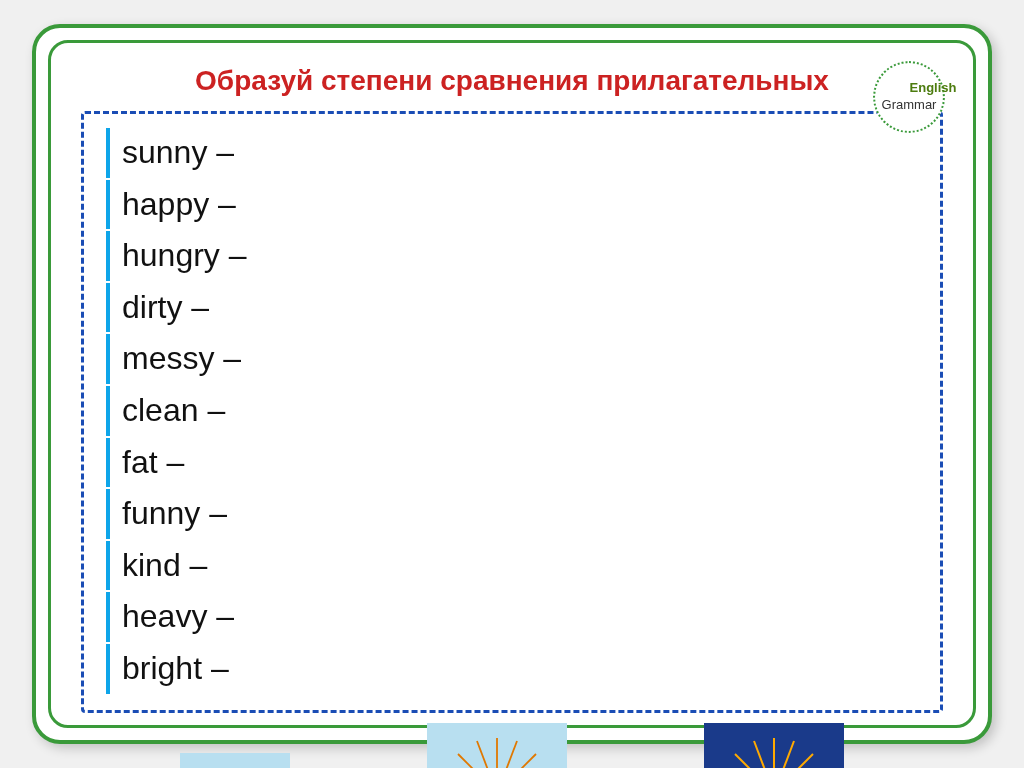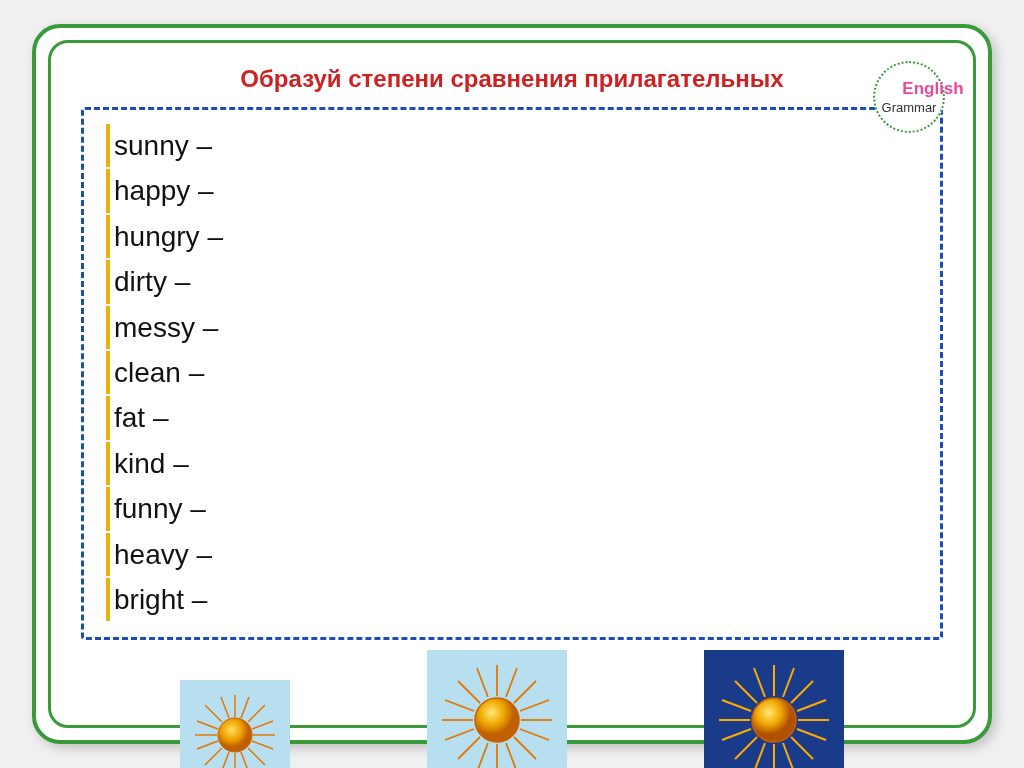--- a/index.html
+++ b/index.html
@@ -35,21 +35,21 @@
       border: 3px solid #3a9a3a;
       background: white;
     }
 
     .title-area {
       text-align: center;
       padding: 22px 20px 14px 20px;
     }
 
     .title-text {
-      font-size: 24px;
+      font-size: 28px;
       font-weight: bold;
       color: #cc2222;
       font-family: Arial, sans-serif;
     }
 
     .english-grammar-badge {
       position: absolute;
       top: 18px;
       right: 28px;
       width: 72px;
@@ -58,23 +58,23 @@
       border: 2px dotted #3a9a3a;
       background: white;
       display: flex;
       flex-direction: column;
       align-items: center;
       justify-content: center;
       z-index: 10;
     }
 
     .badge-text-english {
-      font-size: 17px;
+      font-size: 13px;
       font-weight: bold;
-      color: #ec4899;
+      color: #4d7c0f;
       line-height: 1.3;
       margin-left: 48px;
     }
     .badge-text-grammar {
       font-size: 13px;
       font-weight: normal;
       color: #333;
       line-height: 1.3;
     }
 
@@ -86,25 +86,25 @@
       min-height: 420px;
       position: relative;
     }
 
     .words-list {
       list-style: none;
       padding: 0;
     }
 
     .words-list li {
-      font-size: 28px;
+      font-size: 32px;
       color: #111;
       line-height: 1.55;
-      padding-left: 4px;
-      border-left: 4px solid #eab308;
+      padding-left: 12px;
+      border-left: 4px solid #0ea5e9;
       margin-bottom: 2px;
       margin-left: 2px;
     }
 
     .bottom-images {
       display: flex;
       justify-content: space-around;
       align-items: flex-end;
       padding: 18px 60px 0 60px;
       height: 150px;
@@ -168,22 +168,22 @@
     <div class="dashed-box">
       <ul class="words-list">
 
       <li>sunny –</li>
           <li>happy –</li>
           <li>hungry –</li>
           <li>dirty –</li>
           <li>messy –</li>
           <li>clean –</li>
           <li>fat –</li>
+          <li>funny –</li>
           <li>kind –</li>
-          <li>funny –</li>
           <li>heavy –</li>
           <li>bright –</li>
         </ul>
     </div>
 
     <div class="bottom-images">
 
       <div class="sun-small sun-container">
         <svg class="sun-svg" width="90" height="90" viewBox="-45 -45 90 90">
 

